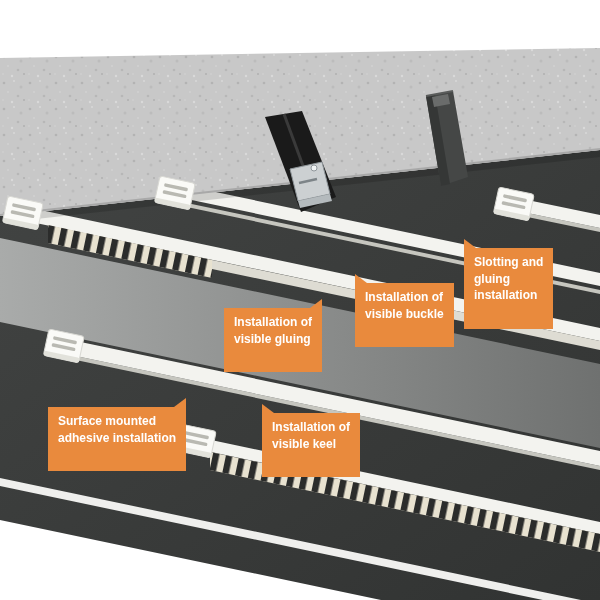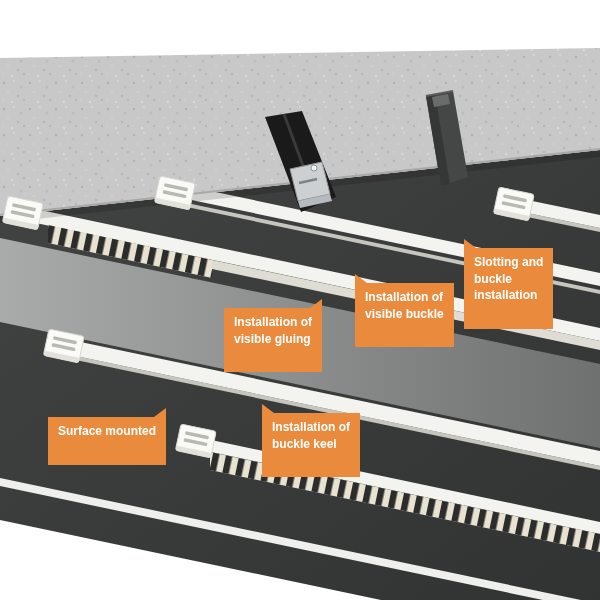--- a/index.html
+++ b/index.html
@@ -104,43 +104,44 @@
     </g>
 
     <g>
       <polygon points="426,96 453,91 468,177 441,186" fill="#454746"></polygon>
       <polygon points="426,96 435,94 450,184 441,186" fill="#353736"></polygon>
       <polygon points="432,97 448,94 450,104 434,107" fill="#6a6c6b"></polygon>
       <path d="M426,96 L453,91" stroke="#5a5c5b" stroke-width="2" fill="none"></path>
     </g>
   </svg>
 
-  <div class="callout tail-right" style="left:48px;top:417px">
+  <div class="callout tail-right" style="left:48px;top:407px">
     <span class="tail"></span>
     <span class="line">Surface mounted</span>
+    <span class="line">adhesive installation</span>
   </div>
 
   <div class="callout tail-left" style="left:262px;top:413px">
     <span class="tail"></span>
     <span class="line">Installation of</span>
-    <span class="line">buckle keel</span>
+    <span class="line">visible keel</span>
   </div>
 
   <div class="callout tail-right" style="left:224px;top:308px">
     <span class="tail"></span>
     <span class="line">Installation of</span>
     <span class="line">visible gluing</span>
   </div>
 
   <div class="callout tail-left" style="left:355px;top:283px">
     <span class="tail"></span>
     <span class="line">Installation of</span>
     <span class="line">visible buckle</span>
   </div>
 
   <div class="callout tail-left" style="left:464px;top:248px">
     <span class="tail"></span>
     <span class="line">Slotting and</span>
-    <span class="line">buckle</span>
+    <span class="line">gluing</span>
     <span class="line">installation</span>
   </div>
 
 </div>
 
 </body></html>

